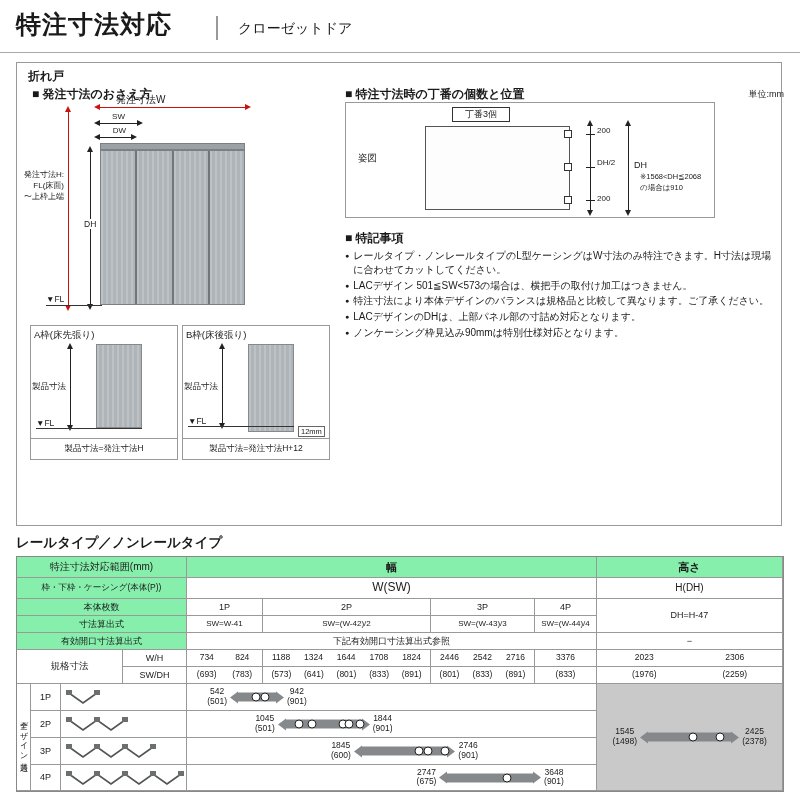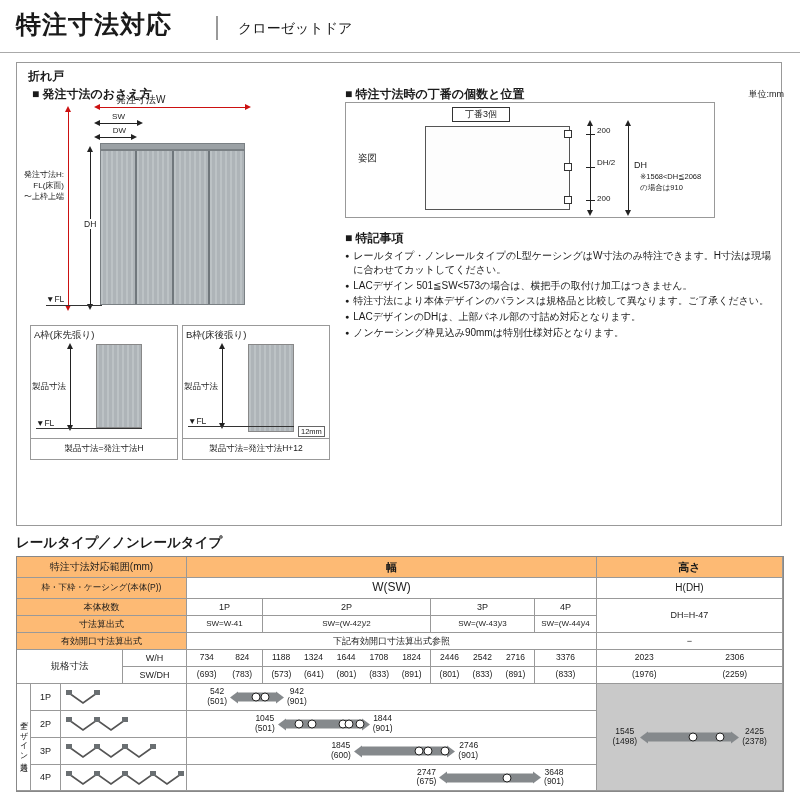--- a/index.html
+++ b/index.html
@@ -18,21 +18,21 @@
   .va{position:absolute;width:1px;background:#222}
   .va::before{content:"";position:absolute;top:-6px;left:-3px;border-left:3.5px solid transparent;border-right:3.5px solid transparent;border-bottom:6px solid #222}
   .va::after{content:"";position:absolute;bottom:-6px;left:-3px;border-left:3.5px solid transparent;border-right:3.5px solid transparent;border-top:6px solid #222}
   .va.red{background:#c11}
   .va.red::before{border-bottom-color:#c11}
   .va.red::after{border-top-color:#c11}
   .grain{background:repeating-linear-gradient(90deg,#bcc2c5 0 2px,#aeb4b8 2px 5px)}
   
   .tbl{position:absolute;left:16px;top:556px;width:768px;height:236px;border:1px solid #888;background:#fff}
   .tc{position:absolute;border-right:1px solid #999;border-bottom:1px solid #999;display:flex;align-items:center;justify-content:center;font-size:9px;line-height:1.15;text-align:center;background:#fff}
-  .g{background:#fdba74}
+  .g{background:#86efac}
   .vals{justify-content:space-around;padding:0 2px}
   .vtext{writing-mode:vertical-rl;letter-spacing:1px;font-size:8px}
   .fold{justify-content:flex-start;padding-left:2px}
   
   .rlbl{position:absolute;top:50%;font-size:8.5px;line-height:1.15;text-align:center;white-space:nowrap}
   .rbar{position:absolute;top:50%;height:9px;transform:translateY(-50%);background:#85898c}
   .rbar::before{content:"";position:absolute;left:-8px;top:-1.5px;border-top:6px solid transparent;border-bottom:6px solid transparent;border-right:8px solid #85898c}
   .rbar::after{content:"";position:absolute;right:-8px;top:-1.5px;border-top:6px solid transparent;border-bottom:6px solid transparent;border-left:8px solid #85898c}
   .rdot{position:absolute;top:50%;width:9px;height:9px;border-radius:50%;background:#fff;border:1.5px solid #222;transform:translate(-50%,-50%)}
   .note-item{display:flex;gap:4px;margin-bottom:2px}
@@ -275,21 +275,21 @@
           <rect x="59" y="2" width="6" height="5" fill="#6a6f72"></rect>
           <rect x="87" y="2" width="6" height="5" fill="#6a6f72"></rect>
         </svg>
       </div>
     <div class="tc" style="left:170px;top:181px;width:410px;height:27px">
         <div class="rbar" style="left: 174.775px; width: 85.595px;"></div>
         <div class="rdot" style="left: 231.87px;"></div>
         <div class="rdot" style="left: 240.99px;"></div>
         <div class="rdot" style="left: 257.52px;"></div>
         <div class="rlbl" style="left: 163.775px; transform: translate(-100%, -50%);">1845<br>(600)</div>
-        <div class="rlbl" style="left: 271.37px; transform: translateY(-50%); text-align: right;">2746<br>(901)</div>
+        <div class="rlbl" style="left: 271.37px; transform: translateY(-50%);">2746<br>(901)</div>
       </div>
 
     <div class="tc" style="left:14px;top:208px;width:30px;height:26px">4P</div>
     <div class="tc fold" style="left:44px;top:208px;width:126px;height:26px">
         <svg width="124" height="18">
           <polyline points="6,5 20,15 34,5 48,15 62,5 76,15 90,5 104,15 118,5" fill="none" stroke="#555" stroke-width="1.6"></polyline>
           <rect x="3" y="2" width="6" height="5" fill="#6a6f72"></rect>
           <rect x="31" y="2" width="6" height="5" fill="#6a6f72"></rect>
           <rect x="59" y="2" width="6" height="5" fill="#6a6f72"></rect>
           <rect x="87" y="2" width="6" height="5" fill="#6a6f72"></rect>

